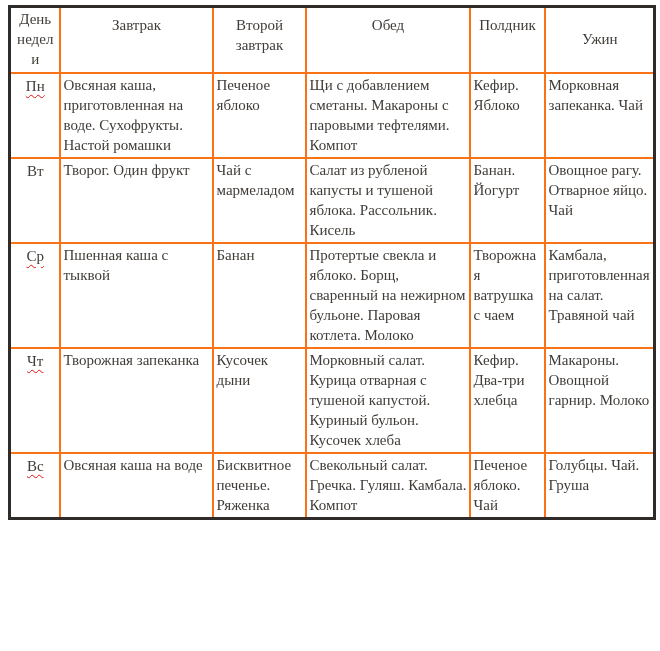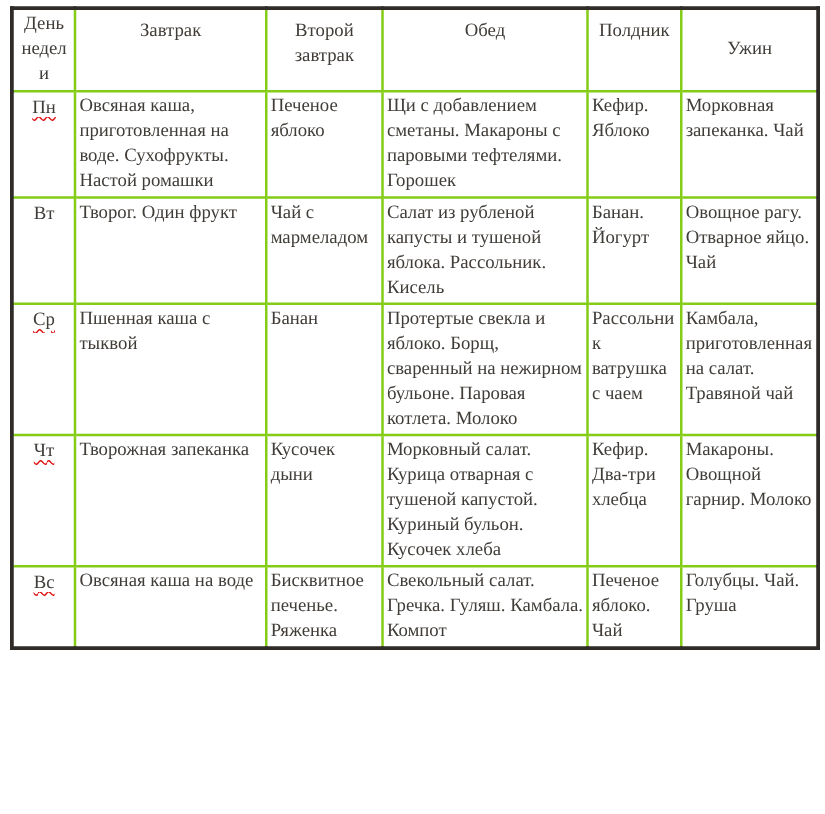--- a/index.html
+++ b/index.html
@@ -9,21 +9,21 @@
     border-collapse: collapse;
     table-layout: fixed;
     width: 645px;
     border: 3px solid #2e2b28;
     color: #403c38;
     font-family: "Liberation Serif", serif;
     font-size: 15px;
     line-height: 20px;
   }
   th, td {
-    border: 2px solid #84cc16;
+    border: 2px solid #f97316;
     vertical-align: top;
     padding: 1px 2px 2px 3px;
     text-align: left;
     overflow-wrap: break-word;
   }
   th { font-weight: normal; text-align: center; padding-top: 7px; }
   th.th-middle { vertical-align: middle; padding-top: 0; }
   td.day-cell { text-align: center; padding-top: 2px; }
   tr.h-header { height: 66px; }
   tr.h-mon { height: 83px; }
@@ -62,38 +62,38 @@
         <th>Обед</th>
         <th>Полдник</th>
         <th class="th-middle">Ужин</th>
       </tr>
     </thead>
     <tbody>
       <tr class="h-mon">
         <td class="day-cell"><span class="wavy">Пн</span></td>
         <td>Овсяная каша, приготовленная на воде. Сухофрукты. Настой ромашки</td>
         <td>Печеное яблоко</td>
-        <td>Щи с добавлением сметаны. Макароны с паровыми тефтелями. Горошек</td>
+        <td>Щи с добавлением сметаны. Макароны с паровыми тефтелями. Компот</td>
         <td>Кефир. Яблоко</td>
         <td>Морковная запеканка. Чай</td>
       </tr>
       <tr class="h-tue">
         <td class="day-cell"><span>Вт</span></td>
         <td>Творог. Один фрукт</td>
         <td>Чай с мармеладом</td>
         <td>Салат из рубленой капусты и тушеной яблока. Рассольник. Кисель</td>
         <td>Банан. Йогурт</td>
         <td>Овощное рагу. Отварное яйцо. Чай</td>
       </tr>
       <tr class="h-wed">
         <td class="day-cell"><span class="wavy">Ср</span></td>
         <td>Пшенная каша с тыквой</td>
         <td>Банан</td>
         <td>Протертые свекла и яблоко. Борщ, сваренный на нежирном бульоне. Паровая котлета. Молоко</td>
-        <td>Рассольник ватрушка с чаем</td>
+        <td>Творожная ватрушка с чаем</td>
         <td>Камбала, приготовленная на салат. Травяной чай</td>
       </tr>
       <tr class="h-thu">
         <td class="day-cell"><span class="wavy">Чт</span></td>
         <td>Творожная запеканка</td>
         <td>Кусочек дыни</td>
         <td>Морковный салат. Курица отварная с тушеной капустой. Куриный бульон. Кусочек хлеба</td>
         <td>Кефир. Два-три хлебца</td>
         <td>Макароны. Овощной гарнир. Молоко</td>
       </tr>

